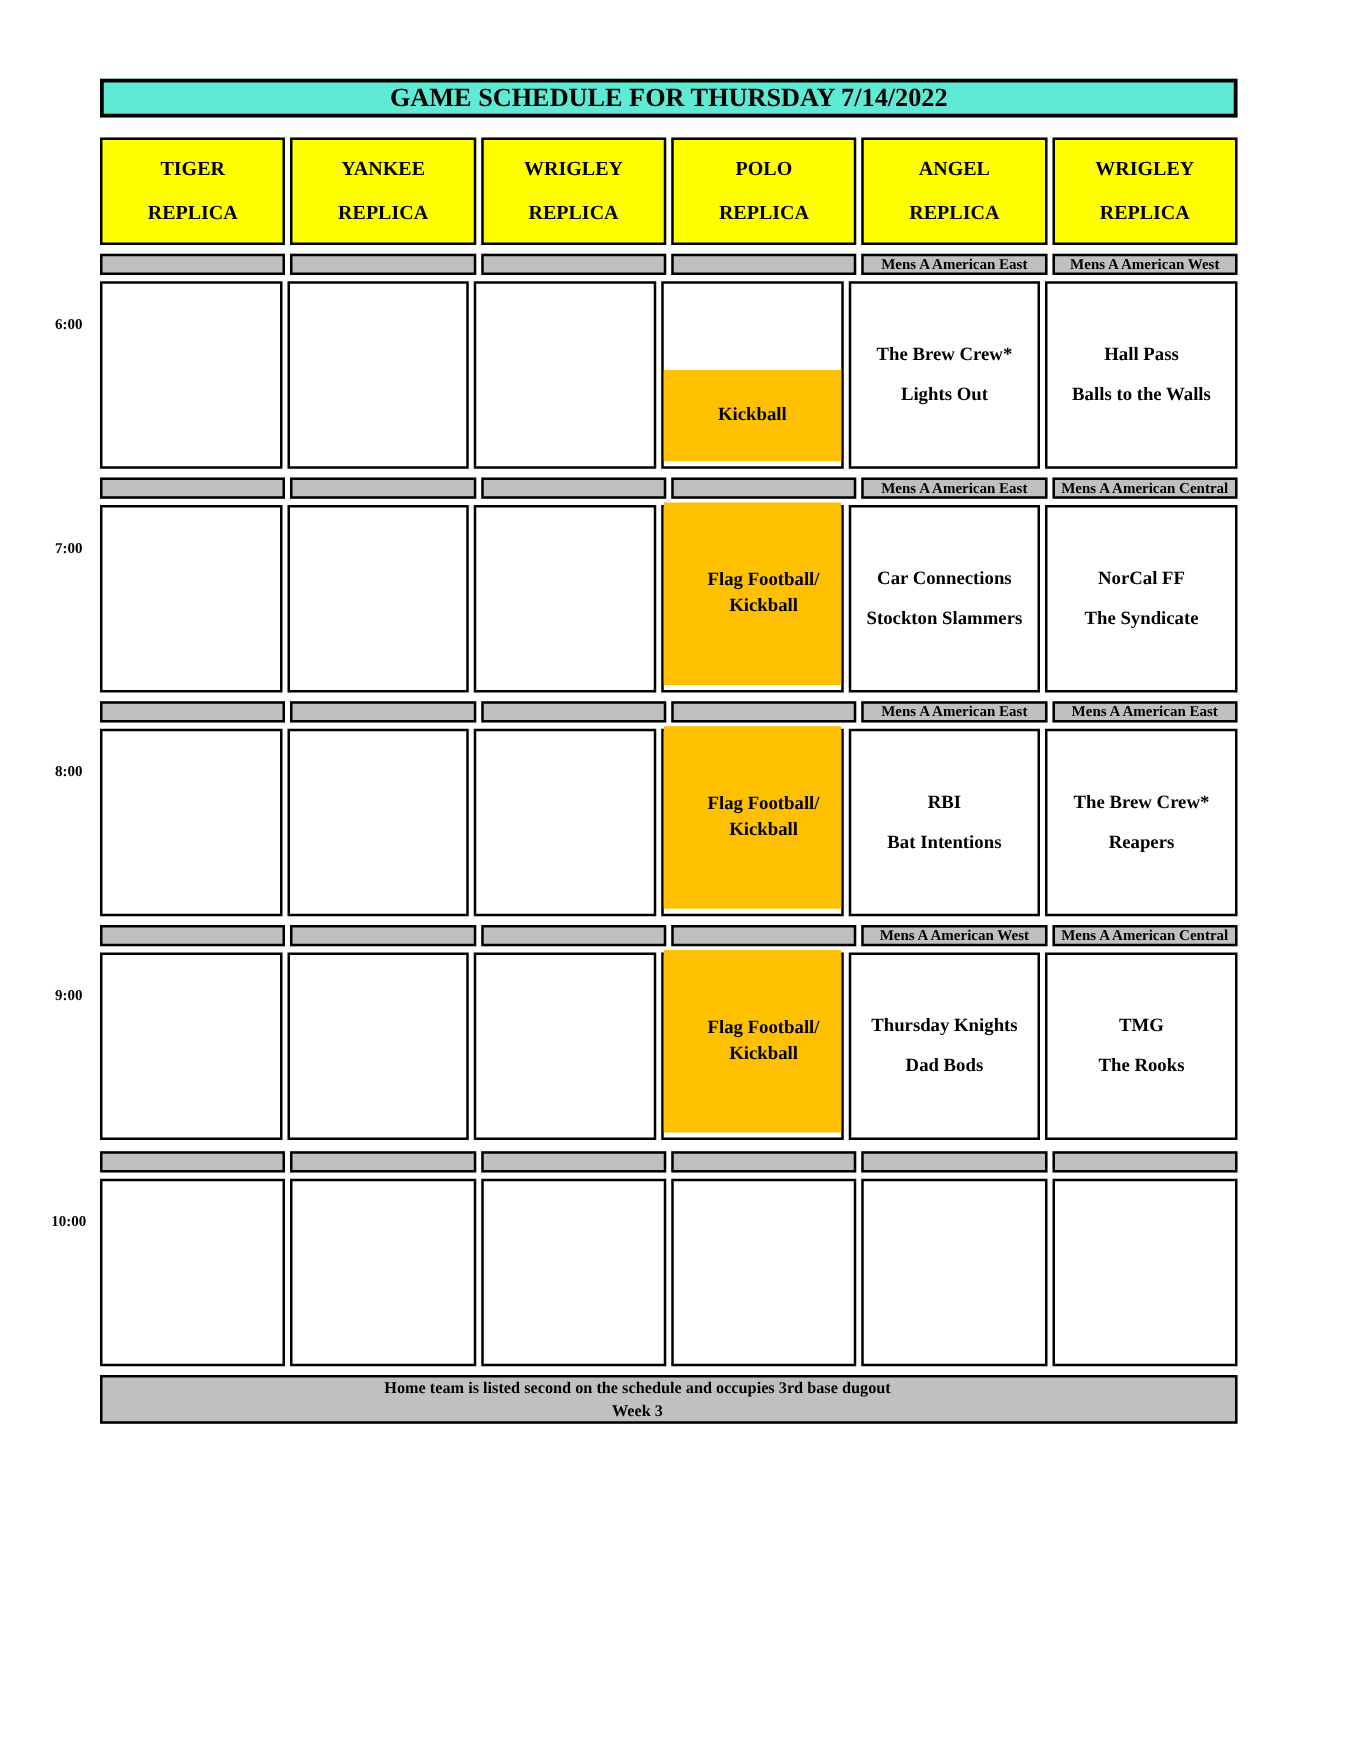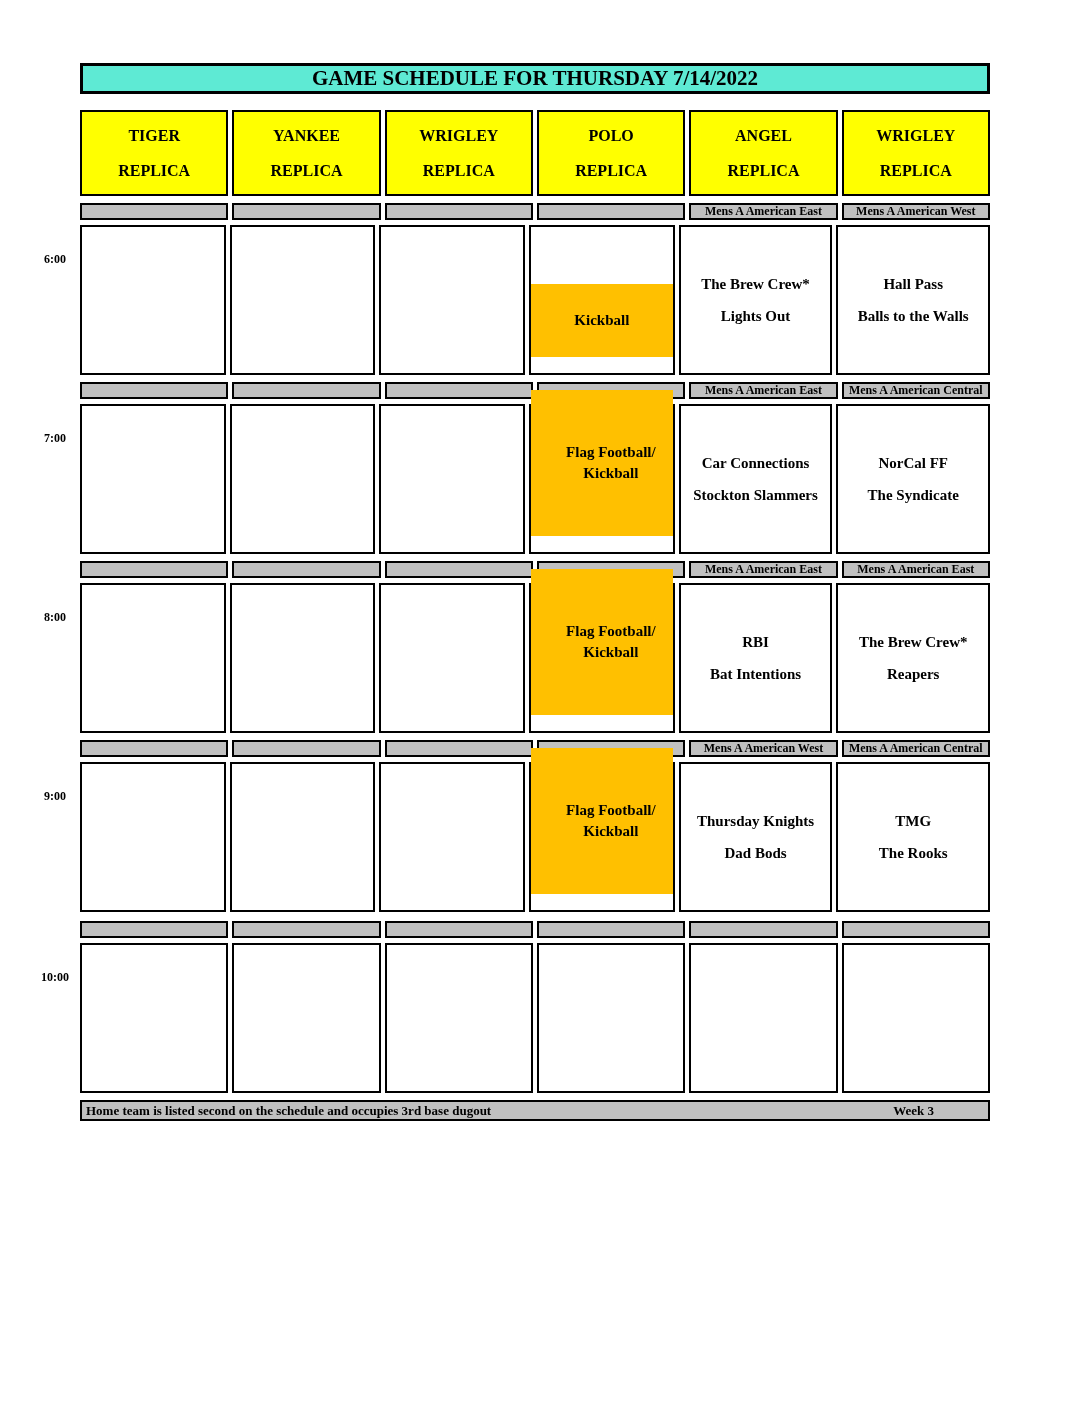--- a/index.html
+++ b/index.html
@@ -41,40 +41,40 @@
   .field-cell {
     height: 150px; background: #ffffff; border: 2px solid #000;
     position: relative;
   }
   .time-label {
     position: absolute; left: -46px; top: 27px; width: 42px;
     text-align: center; font-weight: bold; font-size: 12px;
   }
 
   .activity {
-    position: absolute; left: 0; right: 0; bottom: 16px;
+    position: absolute; left: 0; right: 0; bottom: 4px;
     background: #ffc000;
     display: flex; align-items: center; justify-content: center;
     text-align: center; font-weight: bold; font-size: 15px; line-height: 21px;
     padding: 0 14px;
   }
   .polo-half .activity { height: 50%; }
   .polo-full .activity { height: 100%; padding-left: 32px; }
 
   .match {
     display: flex; flex-direction: column; justify-content: center;
     align-items: center; text-align: center; padding: 24px 4px; gap: 12px;
   }
   .team { font-weight: bold; font-size: 15px; line-height: 20px; }
 
   .footer-bar {
-    margin-top: 7px; height: 21px; background: #c0c0c0; border: 2px solid #000;
+    margin-top: 7px; height: 39px; background: #c0c0c0; border: 2px solid #000;
     display: flex; align-items: center; justify-content: space-between;
     font-weight: bold; font-size: 13px;
-    padding: 0 54px 0 4px; white-space: nowrap;
+    padding: 0 54px 0 4px; white-space: nowrap; flex-direction: column;
   }
 </style>
 </head>
 <body>
 
 <div class="page">
   <div class="schedule">
 
     <div class="title-bar">GAME SCHEDULE FOR THURSDAY 7/14/2022</div>
 

